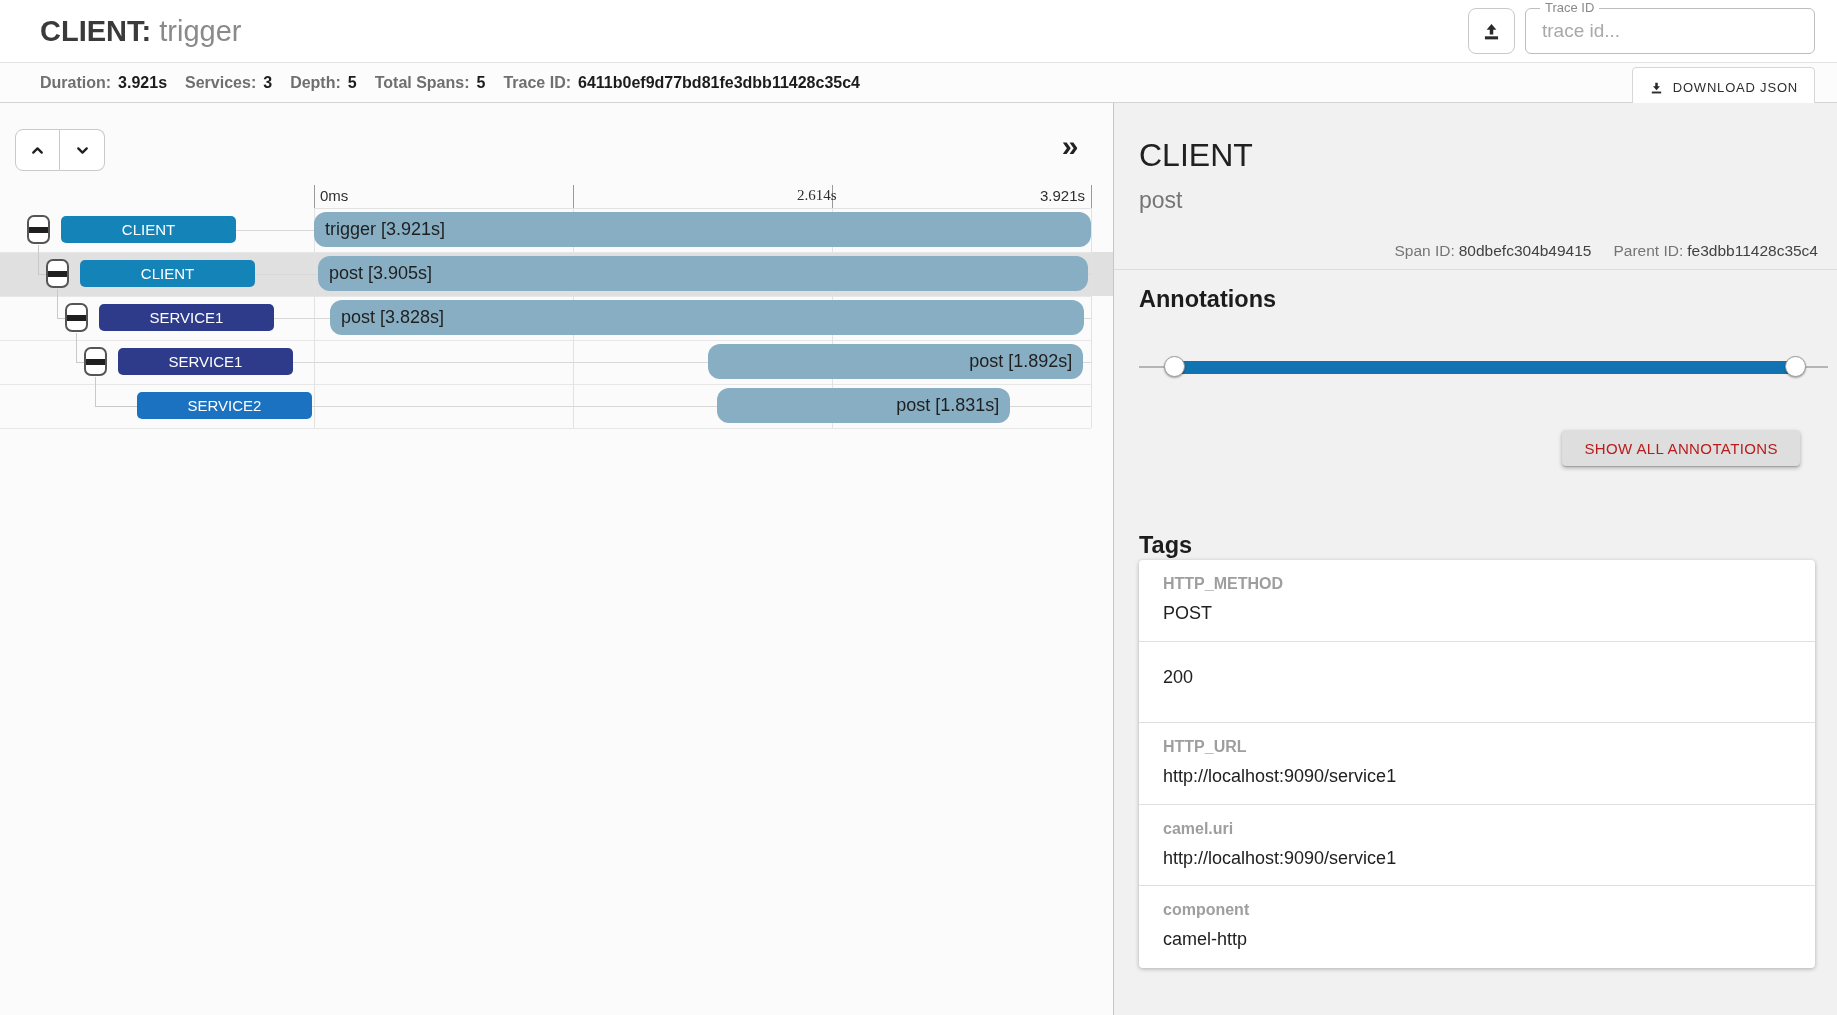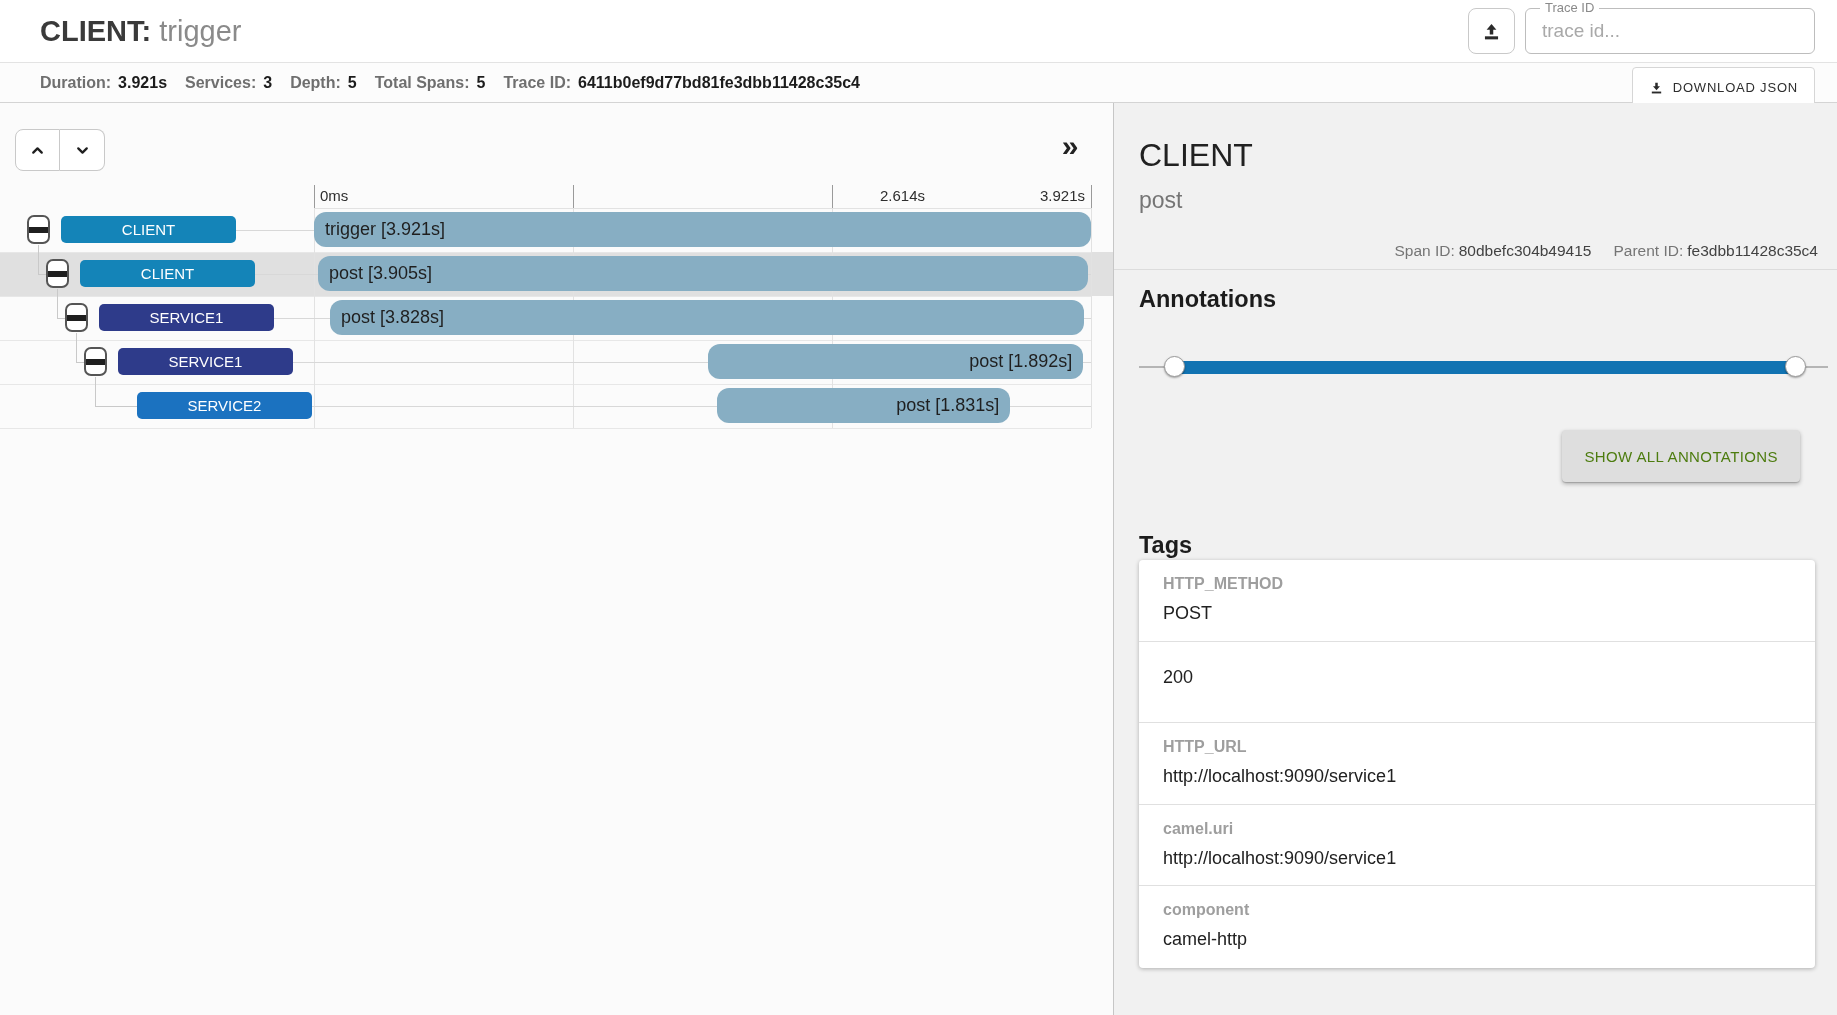--- a/index.html
+++ b/index.html
@@ -68,21 +68,21 @@
   .annotations-title{top:183px;}
   .tags-title{top:429px;}
 
   .slider{position:absolute;left:25px;top:253px;width:689px;height:22px;}
   .slider .track{position:absolute;left:0;right:0;top:10px;height:2px;background:#b5b5b5;}
   .slider .range{position:absolute;left:35px;width:621px;top:4.5px;height:13px;border-radius:7px;background:#1173b2;}
   .slider .handle{position:absolute;top:0;width:21px;height:21px;border-radius:50%;background:#fff;border:1px solid #9b9b9b;box-shadow:0 1px 2px rgba(0,0,0,.35);cursor:pointer;}
   .slider .h-left{left:25px;}
   .slider .h-right{left:646px;}
 
-  .show-all-btn{position:absolute;right:37px;top:327px;height:52px;padding:0 22px;background:#dedede;border:none;border-radius:4px;font-size:15px;letter-spacing:.4px;color:#4d7c0f;box-shadow:0 2px 4px rgba(0,0,0,.28),0 1px 1px rgba(0,0,0,.15);cursor:pointer;font-family:"Liberation Sans",sans-serif;}
+  .show-all-btn{position:absolute;right:37px;top:327px;height:36px;padding:0 22px;background:#dedede;border:none;border-radius:4px;font-size:15px;letter-spacing:.4px;color:#b91c1c;box-shadow:0 2px 4px rgba(0,0,0,.28),0 1px 1px rgba(0,0,0,.15);cursor:pointer;font-family:"Liberation Sans",sans-serif;}
 
   .tags-card{position:absolute;left:25px;top:457px;width:676px;background:#fff;border-radius:4px;box-shadow:0 1px 4px rgba(0,0,0,.28);}
   .tag-row{height:81.6px;padding:15px 24px 0;border-bottom:1px solid #e0e0e0;}
   .tag-row:last-child{border-bottom:none;}
   .tag-key{font-size:16px;color:#9e9e9e;font-weight:600;}
   .tag-val{font-size:18px;color:#212121;margin-top:10px;}
 </style>
 </head>
 <body>
 
@@ -156,21 +156,21 @@
       <div class="row-line" style="top: 281px; width: 1091px;"></div>
       <div class="row-line" style="top: 325px; width: 1091px;"></div>
       <div class="ruler-tick" style="left: 314px;"></div>
       <div class="grid-v" style="left: 314px;"></div>
       <div class="ruler-label" style="left: 320px;">0ms</div>
       <div class="ruler-tick" style="left: 573px;"></div>
       <div class="grid-v" style="left: 573px;"></div>
       <div class="ruler-label" style="left: 579px; margin-top: 22px;">1.307s</div>
       <div class="ruler-tick" style="left: 832px;"></div>
       <div class="grid-v" style="left: 832px;"></div>
-      <div class="ruler-label" style="left: 880px;">2.614s</div>
+      <div class="ruler-label" style="left: 797px; font-family: Liberation Serif, serif;">2.614s</div>
       <div class="ruler-tick" style="left: 1091px;"></div>
       <div class="grid-v" style="left: 1091px;"></div>
       <div class="ruler-label" style="left: 1085px; transform: translateX(-100%);">3.921s</div>
       <div class="guideline" style="top: 127px; left: 236px; width: 855px;"></div>
       <div class="collapse-btn" style="left: 27px; top: 112px;">
         <div class="cbar"></div>
       </div>
       <div class="svc-badge" style="left: 61px; top: 113px; background: rgb(20, 132, 184);">CLIENT</div>
       <div class="span-bar" style="left: 314px; width: 777px; top: 109px; background: rgb(135, 174, 195);">trigger [3.921s]</div>
       <div class="guideline" style="top: 171px; left: 255px; width: 836px;"></div>

